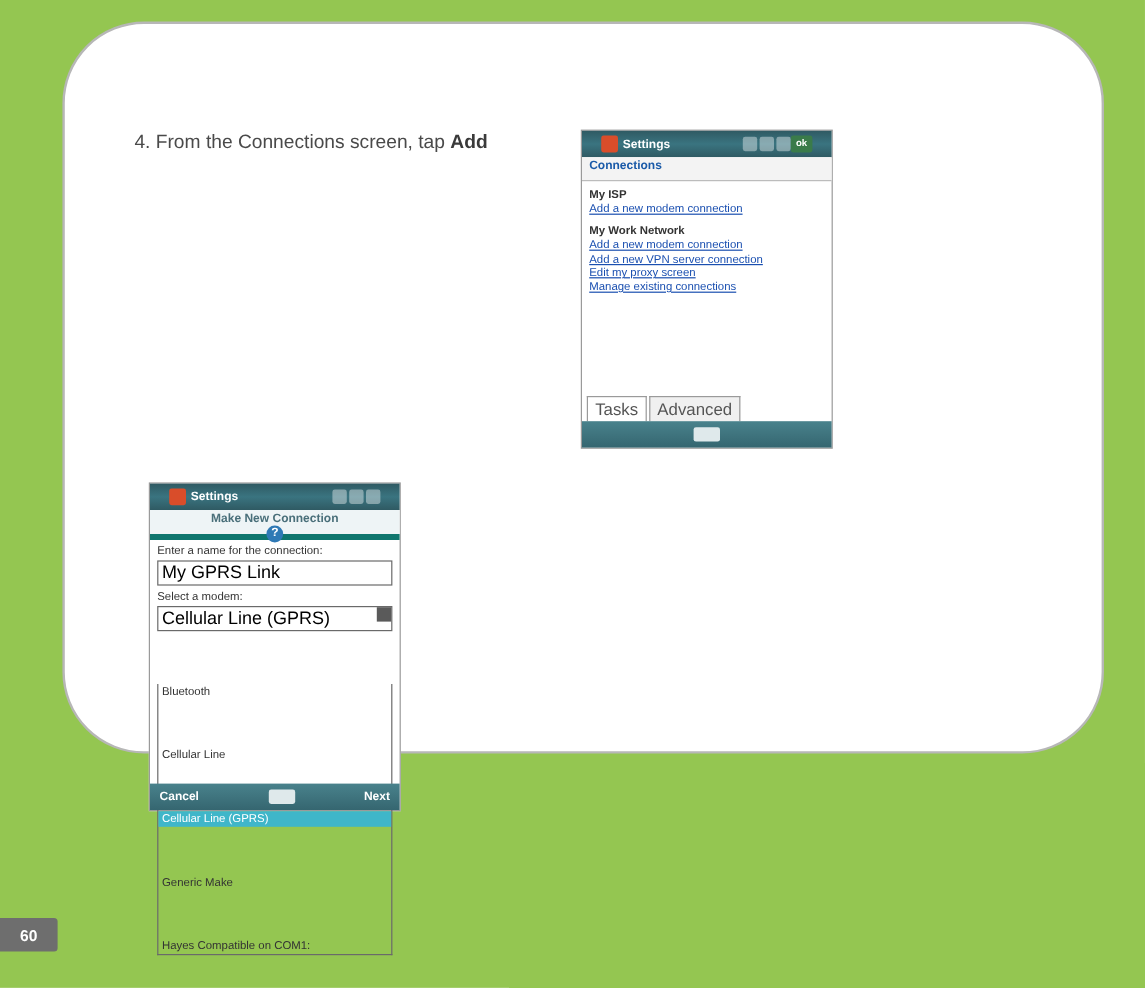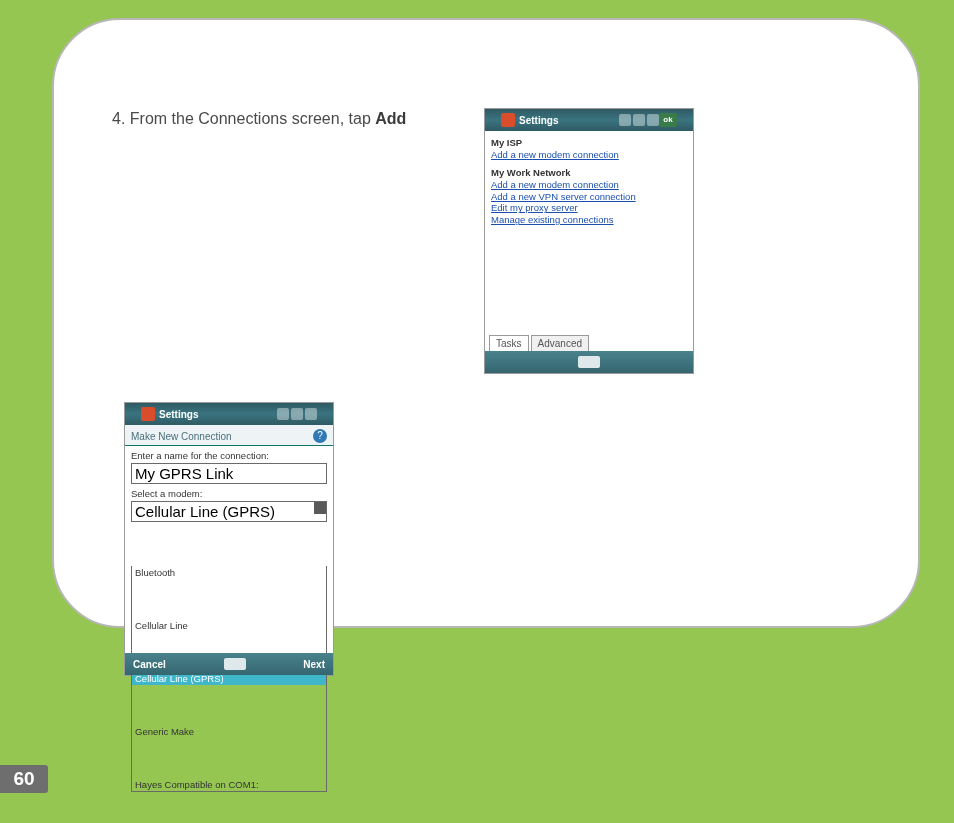--- a/index.html
+++ b/index.html
@@ -117,46 +117,47 @@
   .kbd-icon {
     width: 22px; height: 12px;
     background: #dfe9eb;
     border-radius: 2px;
   }
   .tabsrow {
     position: absolute;
     left: 4px; bottom: 22px;
     height: 18px;
     display: flex;
-    font-size: 10px;
+    font-size: 14px;
     align-items: flex-end;
   }
   .tabsrow .t {
     border: 1px solid #9a9a9a;
     border-bottom: none;
     padding: 2px 6px;
     background: #f0f0f0;
     margin-right: 2px;
     color: #555;
   }
   .tabsrow .t.active { background: #ffffff; }
 
   
   .s2 { height: 272px; }
   .subhdr {
     height: 18px;
     background: #eef4f6;
-    border-bottom: 1px solid #0f766e;
-    font-size: 10px;
-    font-weight: normal;
+    border-bottom: 5px solid #0f766e;
+    font-size: 10px;
+    font-weight: bold;
     color: #4a6f7a;
     padding: 2px 6px 0 6px;
     display: flex;
     justify-content: space-between;
     align-items: center;
+    flex-direction: column;
   }
   .help-badge {
     width: 14px; height: 14px;
     border-radius: 50%;
     background: #2f79b5;
     color: #fff;
     font-size: 10px;
     line-height: 14px;
     text-align: center;
   }
@@ -205,21 +206,21 @@
   .softbar .kbd-icon { margin: 0 auto; }
 
   .page-number {
     position: absolute;
     left: 0px;
     bottom: 30px;
     width: 48px;
     height: 28px;
     background: #6e6e6e;
     color: #ffffff;
-    font-size: 19px;
+    font-size: 13px;
     font-weight: bold;
     display: flex;
     align-items: center;
     justify-content: center;
     border-radius: 0 3px 3px 0;
   }
 </style>
 </head>
 <body>
 
@@ -235,27 +236,28 @@
         <div class="titlebar">
           <span class="flag"></span>
           <span class="title-text">Settings</span>
           <span class="tb-icons">
             <span></span>
             <span></span>
             <span></span>
           </span>
           <span class="ok-btn">ok</span>
         </div>
+        <div class="tabhdr">Connections</div>
         <div class="body1">
           <div class="grp-title">My ISP</div>
           <span class="lnk">Add a new modem connection</span>
           <div class="grp-title" style="margin-top:6px">My Work Network</div>
           <span class="lnk">Add a new modem connection</span>
           <span class="lnk">Add a new VPN server connection</span>
-          <span class="lnk">Edit my proxy server</span>
+          <span class="lnk">Edit my proxy screen</span>
           <span class="lnk">Manage existing connections</span>
         </div>
         <div class="tabsrow">
           <div class="t active">Tasks</div>
           <div class="t">Advanced</div>
         </div>
         <div class="bottombar">
           <div class="kbd-icon"></div>
         </div>
       </div>

